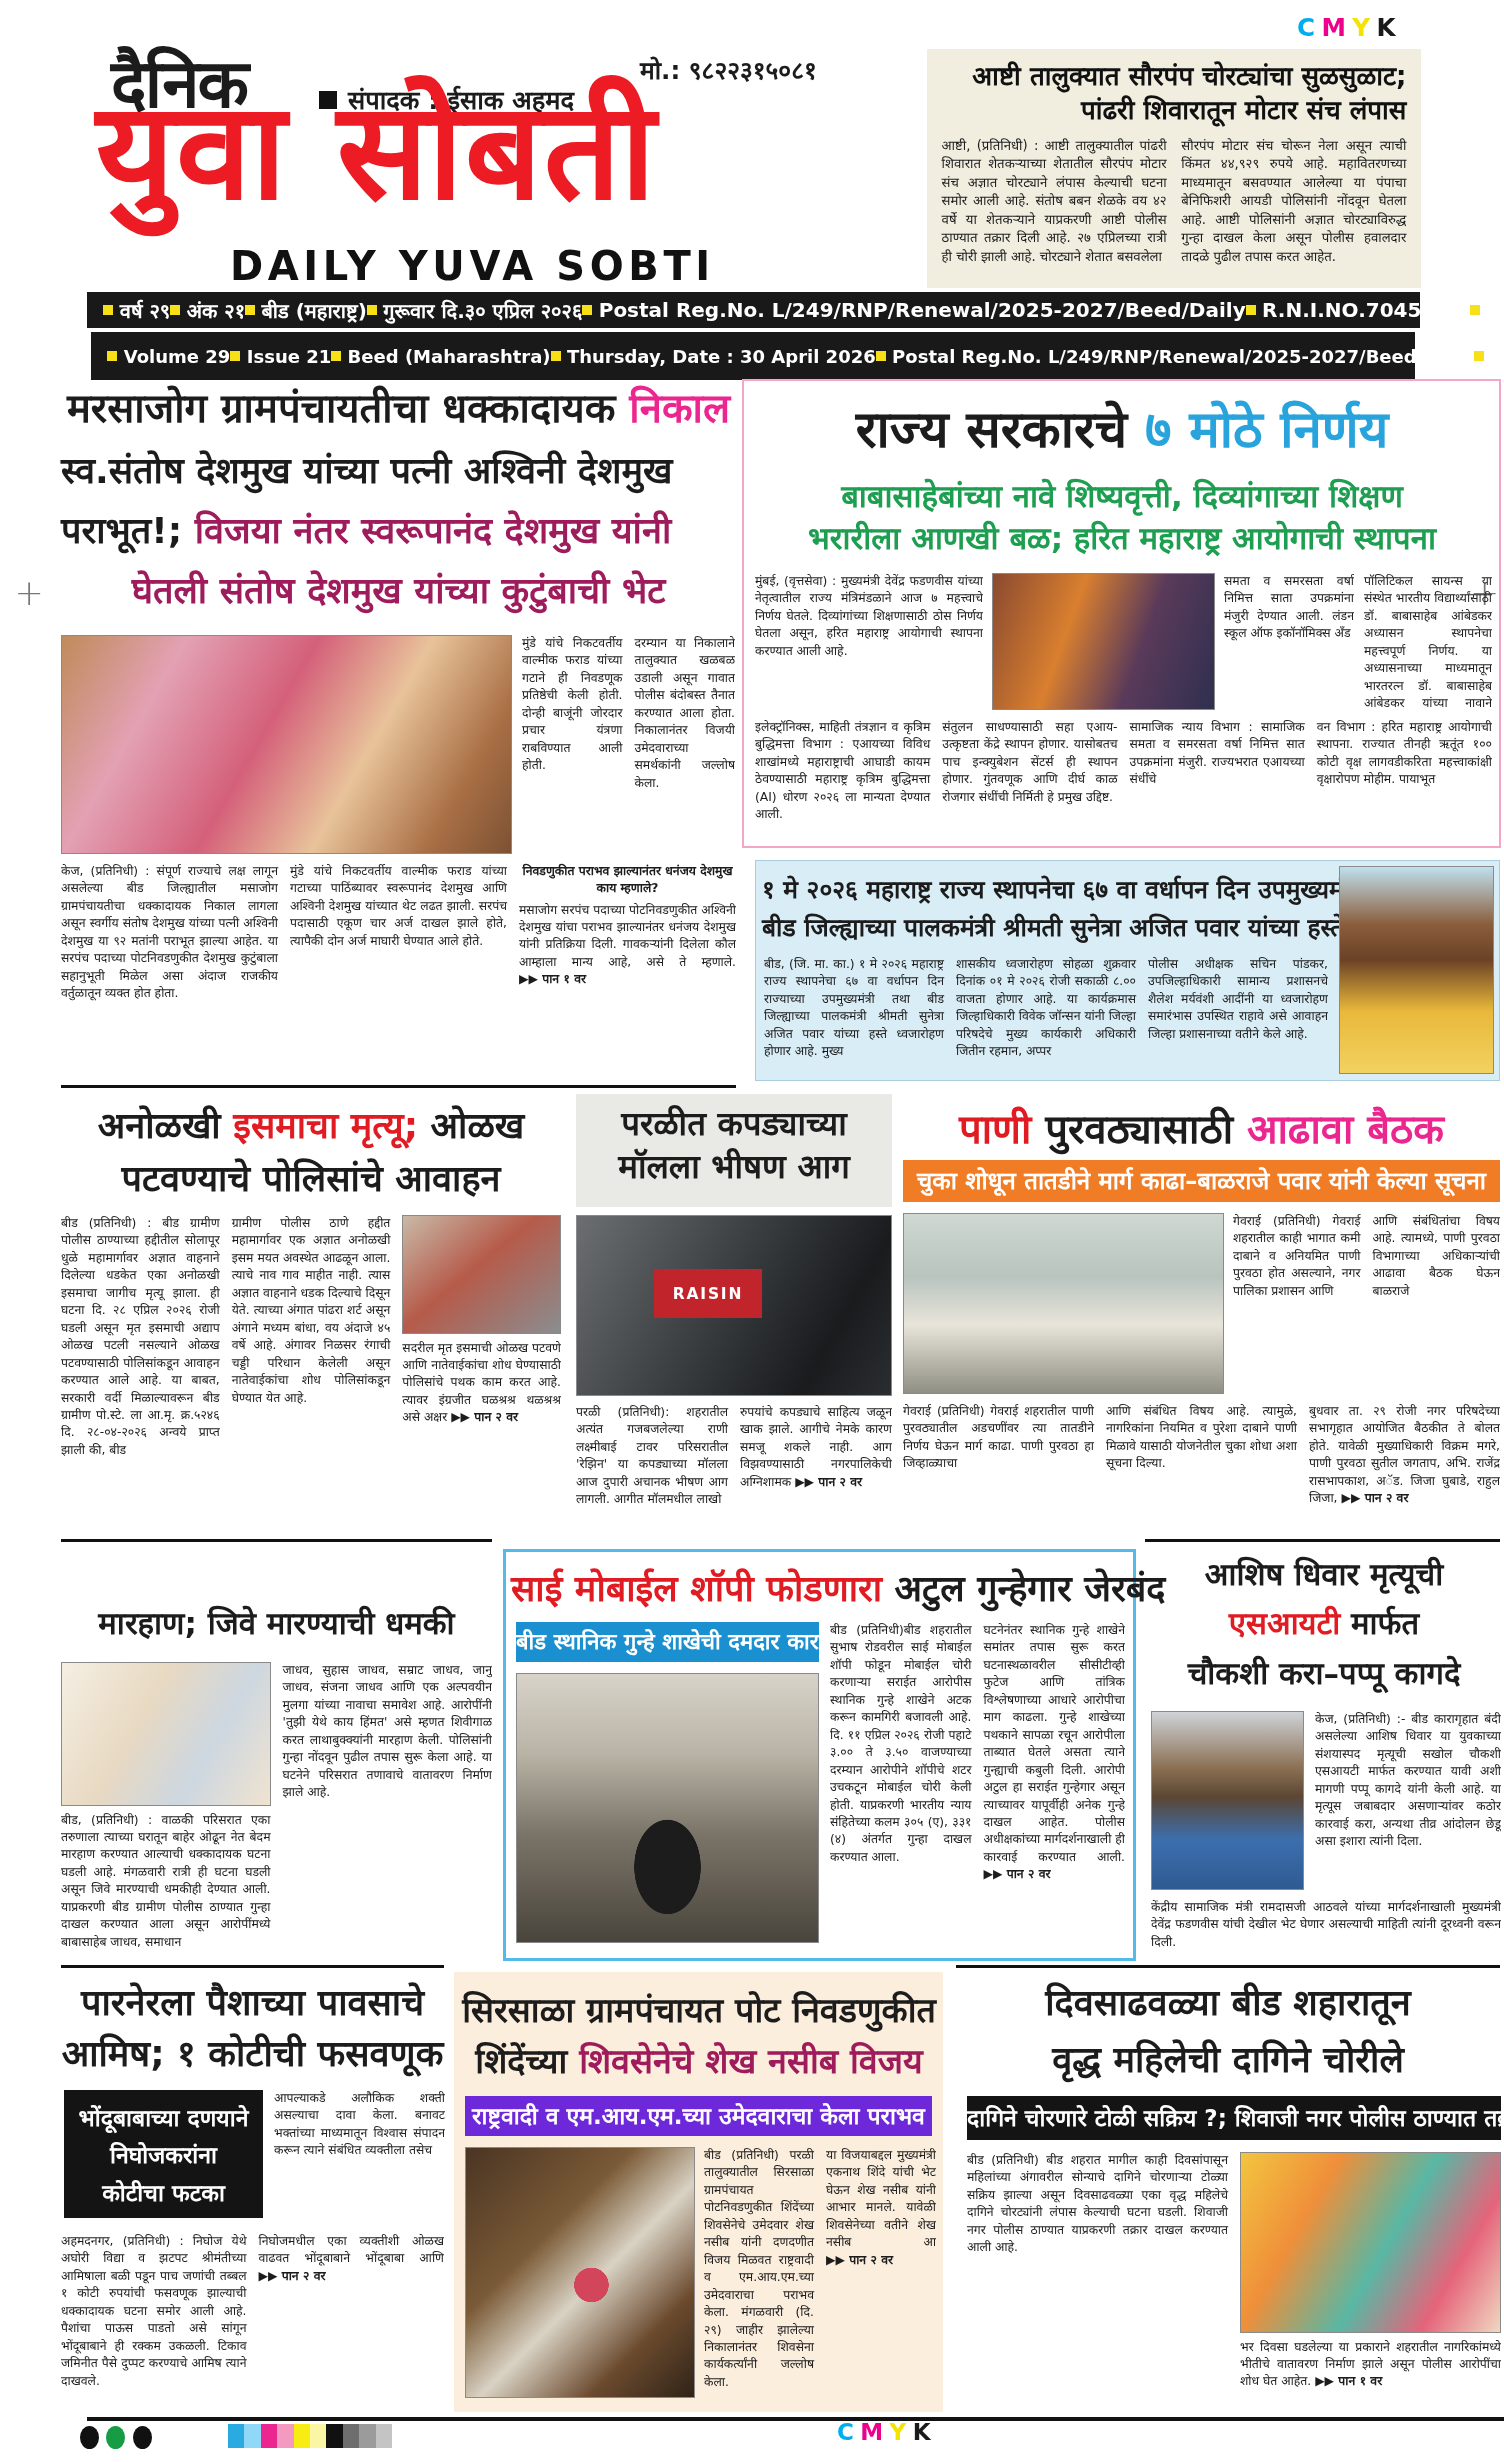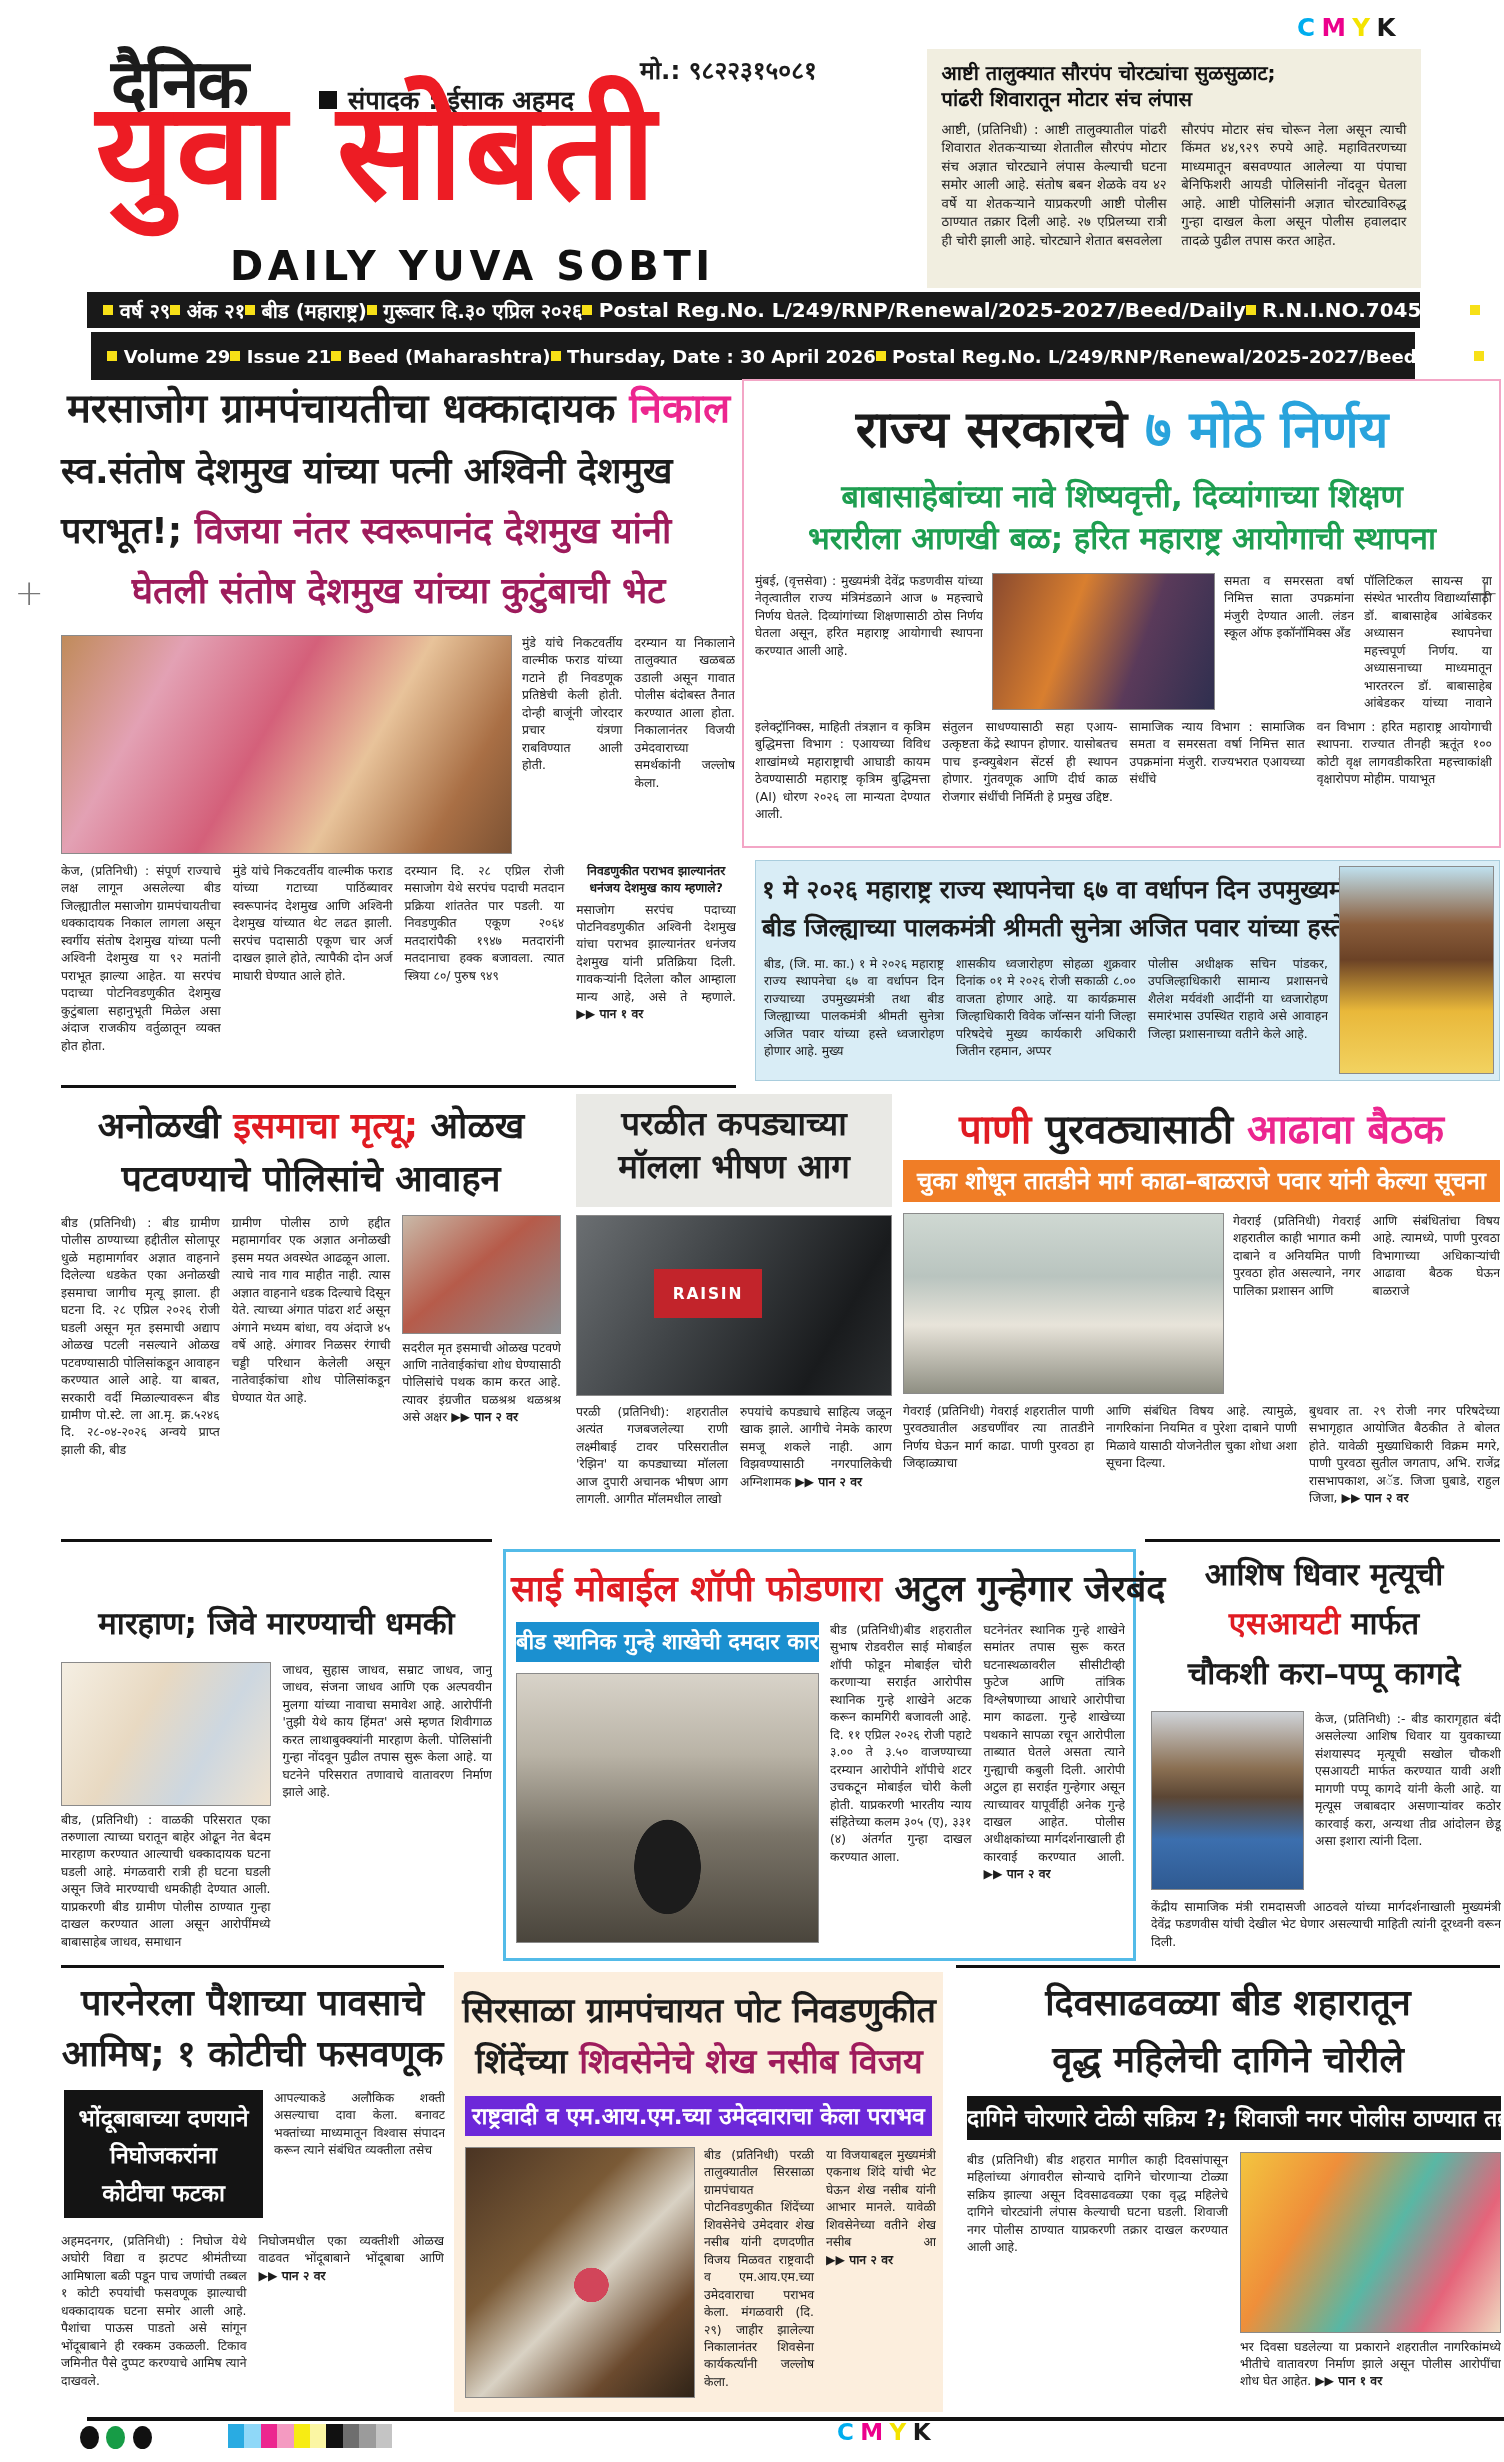--- a/index.html
+++ b/index.html
@@ -12,21 +12,21 @@
   .dainik{font-size:67px;font-weight:bold;letter-spacing:-1.8px;}
   .editor{font-size:25.5px;font-weight:bold;}
   .sq{display:inline-block;width:18px;height:18px;background:#111;margin-right:11px;}
   .phone{font-size:24.6px;font-weight:bold;}
   .logo{font-size:135px;font-weight:800;color:#ed1c24;line-height:1.1;letter-spacing:1.8px;}
   .logoen{font-size:40px;font-weight:800;letter-spacing:4.6px;color:#111;}
   .cmyk{font-size:24.6px;font-weight:800;letter-spacing:6.4px;}
   .cmyk .c{color:#00adee}.cmyk .m{color:#ec008c}.cmyk .y{color:#f4e300}.cmyk .k{color:#1a1a1a}
   
   .tsbox{background:#f1eee0;padding:11px 14.6px;box-sizing:border-box;}
-  .tsh{font-size:20px;font-weight:bold;line-height:1.3;text-align:left;color:#111;}
+  .tsh{font-size:26px;font-weight:bold;line-height:1.3;text-align:right;color:#111;}
   .tscols{display:flex;gap:14.6px;margin-top:9px;}
   .tscol{flex:1;font-size:13.2px;line-height:1.4;text-align:justify;}
   
   .bar{background:#191919;color:#fff;display:flex;align-items:center;justify-content:space-between;
        padding:0 16.4px;box-sizing:border-box;}
   .bseg{display:inline-flex;align-items:center;gap:6.4px;font-weight:bold;white-space:nowrap;}
   .bdot{display:inline-block;width:10px;height:10px;background:#f7e017;}
   .bar1 .bseg{font-size:20px;} .bar2 .bseg{font-size:18px;font-weight:600;}
   .plus{font-size:35px;color:#777;font-weight:300;}
   
@@ -145,21 +145,20 @@
   <div class="abs llh nw" style="left:61px;top:505px;"><span>पराभूत!; </span><span class="mar">विजया नंतर स्वरूपानंद देशमुख यांनी</span></div>
   <div class="abs llh nw ctr mar" style="left:61px;top:565px;width:675px;">घेतली संतोष देशमुख यांच्या कुटुंबाची भेट</div>
   <div class="photo" style="left:61px;top:635px;width:451px;height:219px;background:linear-gradient(120deg,#c08b5a 0%,#e3a1b4 22%,#d4607a 45%,#e8c39a 65%,#a96f45 85%,#7c5233 100%);"></div>
   <div class="abs cols" style="left:522px;top:635px;width:213px;height:219px;overflow:hidden;">
     <div class="col">मुंडे यांचे निकटवर्तीय वाल्मीक फराड यांच्या गटाने ही निवडणूक प्रतिष्ठेची केली होती. दोन्ही बाजूंनी जोरदार प्रचार यंत्रणा राबविण्यात आली होती.</div>
     <div class="col">दरम्यान या निकालाने तालुक्यात खळबळ उडाली असून गावात पोलीस बंदोबस्त तैनात करण्यात आला होता. निकालानंतर विजयी उमेदवाराच्या समर्थकांनी जल्लोष केला.</div>
   </div>
   <div class="abs cols" style="left:61px;top:863px;width:675px;height:219px;overflow:hidden;">
     <div class="col">केज, (प्रतिनिधी) : संपूर्ण राज्याचे लक्ष लागून असलेल्या बीड जिल्ह्यातील मसाजोग ग्रामपंचायतीचा धक्कादायक निकाल लागला असून स्वर्गीय संतोष देशमुख यांच्या पत्नी अश्विनी देशमुख या ९२ मतांनी पराभूत झाल्या आहेत. या सरपंच पदाच्या पोटनिवडणुकीत देशमुख कुटुंबाला सहानुभूती मिळेल असा अंदाज राजकीय वर्तुळातून व्यक्त होत होता.</div>
     <div class="col">मुंडे यांचे निकटवर्तीय वाल्मीक फराड यांच्या गटाच्या पाठिंब्यावर स्वरूपानंद देशमुख आणि अश्विनी देशमुख यांच्यात थेट लढत झाली. सरपंच पदासाठी एकूण चार अर्ज दाखल झाले होते, त्यापैकी दोन अर्ज माघारी घेण्यात आले होते.</div>
-    <div class="col">दरम्यान दि. २८ एप्रिल रोजी मसाजोग येथे सरपंच पदाची मतदान प्रक्रिया शांततेत पार पडली. या निवडणुकीत एकूण २०६४ मतदारांपैकी १९४७ मतदारांनी मतदानाचा हक्क बजावला. त्यात स्त्रिया ८०/ पुरुष ९४९</div>
     <div class="col">
       <div class="colhead">निवडणुकीत पराभव झाल्यानंतर धनंजय देशमुख काय म्हणाले?</div>
       <span>मसाजोग सरपंच पदाच्या पोटनिवडणुकीत अश्विनी देशमुख यांचा पराभव झाल्यानंतर धनंजय देशमुख यांनी प्रतिक्रिया दिली. गावकऱ्यांनी दिलेला कौल आम्हाला मान्य आहे, असे ते म्हणाले.</span> <span class="cont">▶▶ पान १ वर</span>
     </div>
   </div>
   <div class="rule" style="left:61px;top:1085px;width:675px;"></div>
 
   <div class="abs" style="left:742px;top:379px;width:759px;height:469px;border:2.7px solid #f3a6c6;box-sizing:border-box;"></div>
   <div class="abs rlh nw ctr" style="left:748px;top:392px;width:748px;"><span>राज्य सरकारचे </span><span class="blu">७ मोठे निर्णय</span></div>
   <div class="abs rlsub nw ctr grn" style="left:748px;top:474px;width:748px;">बाबासाहेबांच्या नावे शिष्यवृत्ती, दिव्यांगाच्या शिक्षण</div>

